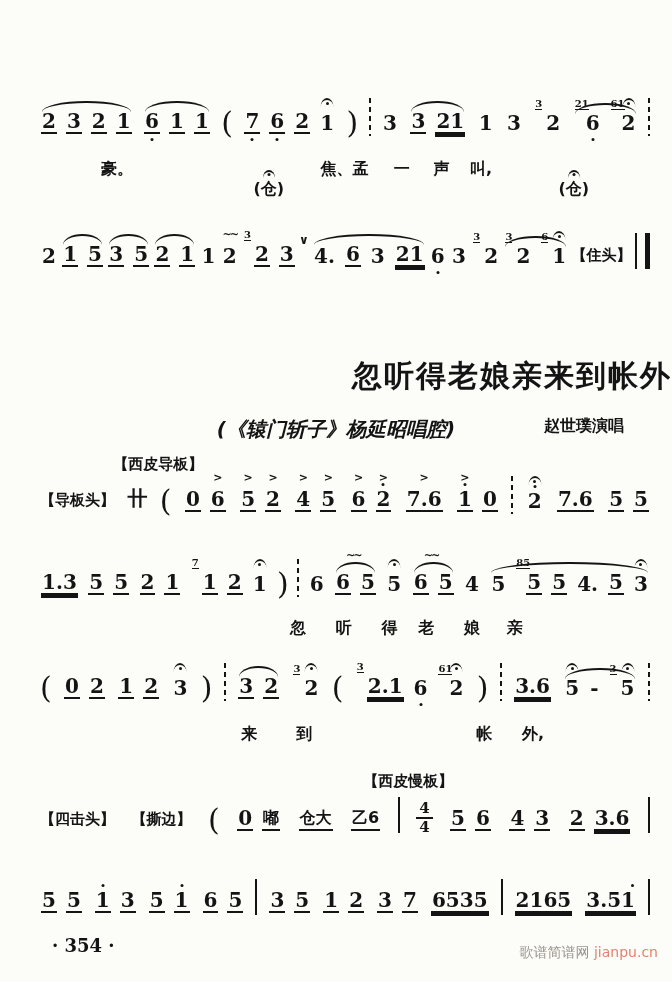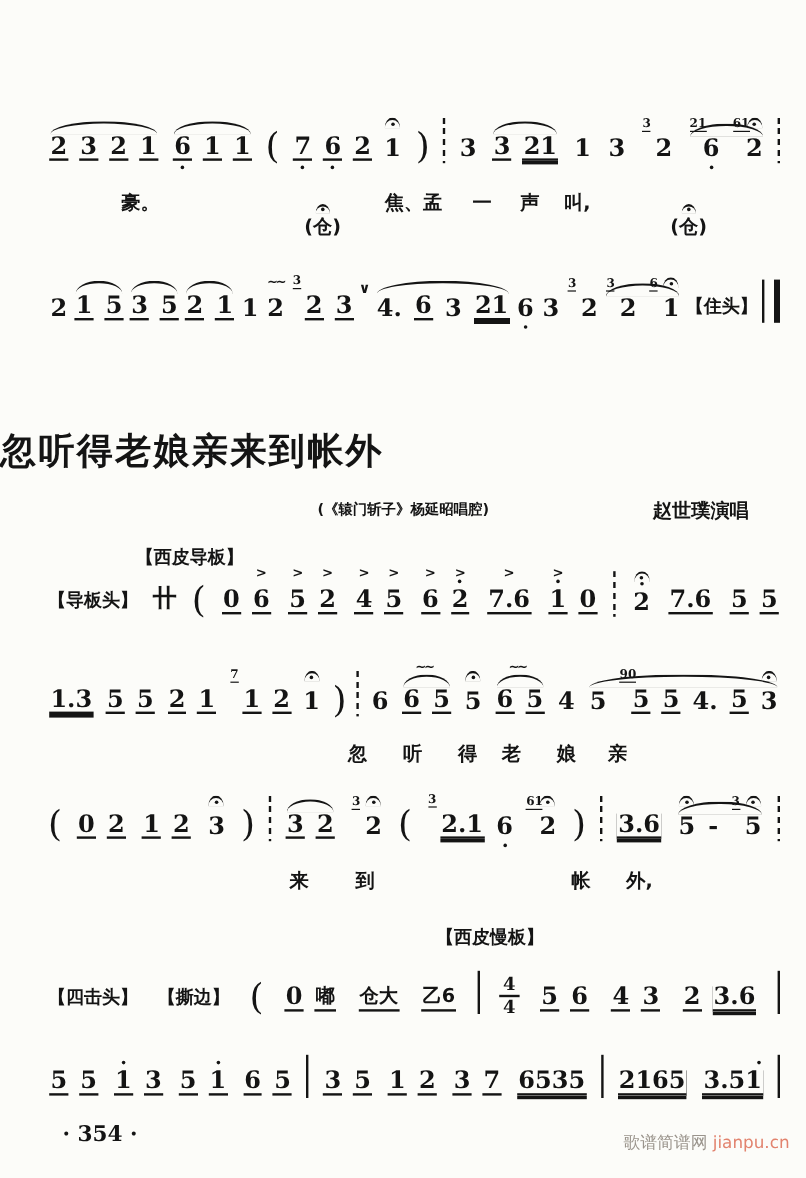--- a/index.html
+++ b/index.html
@@ -46,24 +46,24 @@
   .ts{display:inline-flex;flex-direction:column;align-items:center;margin-bottom:4px;
       font-family:"DejaVu Serif",serif;font-weight:700;font-size:15px;line-height:15px;}
   .ts .tstop{border-bottom:2px solid #141414;padding:0 3px 1px;}
   .ts .tsbot{padding-top:1px;}
   .lyrline{position:absolute;left:0;right:0;height:22px;}
   .lyr{position:absolute;font-size:16px;font-weight:700;white-space:nowrap;}
   .lfer{position:absolute;top:-9px;left:50%;transform:translateX(-50%);width:12px;height:6px;
         border-top:2px solid #141414;border-radius:50% 50% 0 0/100% 100% 0 0;}
   .lfer::after{content:"";position:absolute;left:50%;top:1px;transform:translateX(-50%);
         width:3px;height:3px;border-radius:50%;background:#141414;}
-  #title{position:absolute;top:356px;left:0;right:0;text-align:left;
+  #title{position:absolute;top:356px;left:0;right:0;text-align:right;
          font-size:30px;font-weight:700;letter-spacing:2px;}
   #subtitle-row{position:absolute;top:416px;left:0;right:0;height:24px;}
-  #subtitle{position:absolute;left:0;right:0;text-align:center;font-size:12px;font-weight:700;}
+  #subtitle{position:absolute;left:0;right:0;text-align:center;font-size:20px;font-weight:700;font-style:italic;}
   #performer{position:absolute;right:48px;top:0;font-size:16px;font-weight:700;}
   #page-number{position:absolute;left:52px;bottom:26px;font-family:"DejaVu Serif",serif;
          font-size:18px;font-weight:700;}
   #watermark{position:absolute;right:14px;bottom:20px;font-size:14px;color:#9a948c;}
   #watermark .wm-domain{color:#e2836e;text-decoration:none;}
 </style>
 </head>
 <body>
 
 <div id="page">
@@ -263,21 +263,21 @@
             <span class="gmord">~~</span>
             <span class="note u1"><span class="n-main">6</span></span>
             <span class="note u1"><span class="n-main">5</span></span>
           </span>
           <span class="grp">
             <span class="note"><span class="n-main">4</span></span>
           </span>
           <span class="grp">
             <span class="slur"></span>
             <span class="note"><span class="n-main">5</span></span>
-            <span class="note u1 has-grace"><span class="grace">90</span><span class="n-main">5</span></span>
+            <span class="note u1 has-grace"><span class="grace">85</span><span class="n-main">5</span></span>
             <span class="note u1"><span class="n-main">5</span></span>
             <span class="note"><span class="n-main">4.</span></span>
             <span class="note u1"><span class="n-main">5</span></span>
             <span class="note"><span class="n-main">3</span><span class="fer"></span></span>
           </span>
         </div>
         <div class="lyrline" style="top: 62px;">
           <span class="lyr" style="left: 41%;">忽</span>
           <span class="lyr" style="left: 48.5%;">听</span>
           <span class="lyr" style="left: 56%;">得</span>
@@ -331,21 +331,21 @@
         </div>
         <div class="lyrline" style="top: 64px;">
           <span class="lyr" style="left: 33%;">来</span>
           <span class="lyr" style="left: 42%;">到</span>
           <span class="lyr" style="left: 71.5%;">帐</span>
           <span class="lyr" style="left: 79%;">外,</span>
         </div>
       </div>
       <div class="system" style="top: 772px;">
         <div class="toplabel" style="left: 53%;">【西皮慢板】</div>
-        <div class="mrow" style="margin-top: 32px; text-align: center;">
+        <div class="mrow" style="margin-top: 20px; text-align: center;">
           <span class="mlabel">【四击头】</span>
           <span class="mlabel">【撕边】</span>
           <span class="paren">(</span>
           <span class="grp">
             <span class="note u1"><span class="n-main">0</span></span>
             <span class="note u1 cjk"><span class="n-main">嘟</span></span>
           </span>
           <span class="grp">
             <span class="note u1 cjk"><span class="n-main">仓大</span></span>
           </span>

